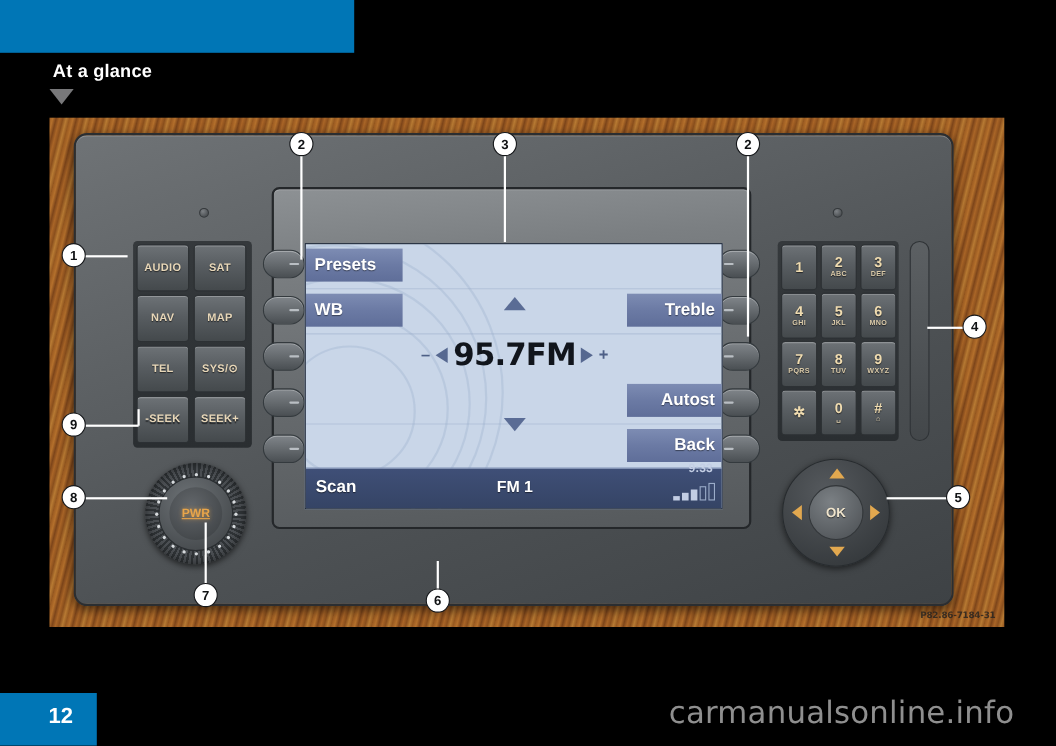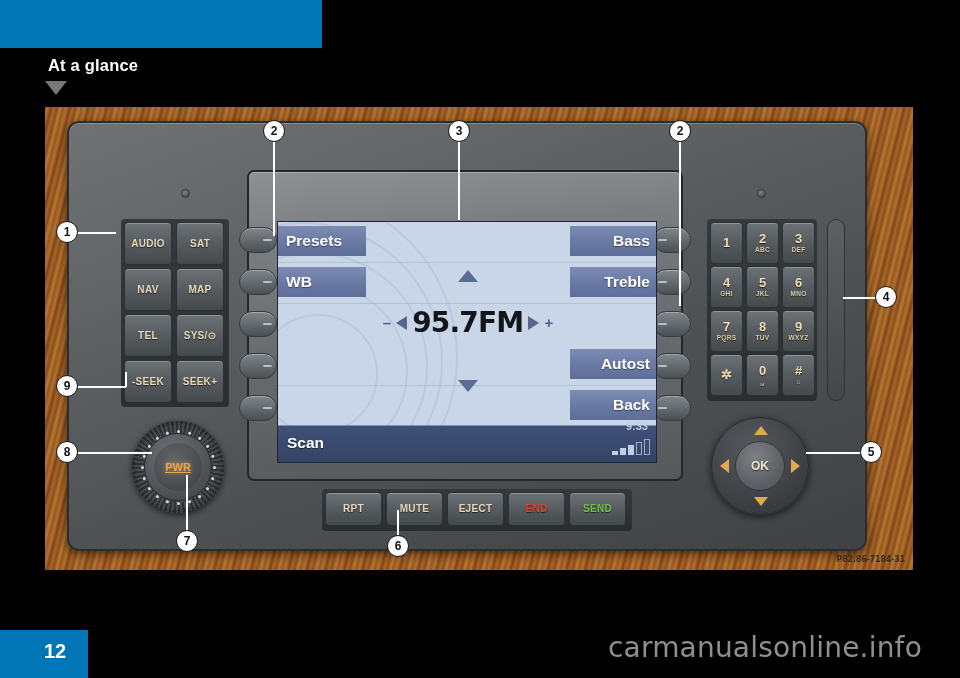--- a/index.html
+++ b/index.html
@@ -379,37 +379,20 @@
             <span class="ksub">␣</span>
           </div>
         <div class="key" style="left:75px;top:135px;width:33px; height:42px;">
             <span class="knum">#</span>
             <span class="ksub">⌂</span>
           </div>
       </div>
 
       <div class="side-trim"></div>
 
-      <div class="keyblock kb-bottom">
-        <div class="key" style="left:3px;  top:3px; width:57px; height:34px;">
-            <span class="klabel">RPT</span>
-          </div>
-        <div class="key" style="left:64px; top:3px; width:57px; height:34px;">
-            <span class="klabel">MUTE</span>
-          </div>
-        <div class="key" style="left:125px;top:3px; width:57px; height:34px;">
-            <span class="klabel">EJECT</span>
-          </div>
-        <div class="key end" style="left:186px;top:3px; width:57px; height:34px;">
-            <span class="klabel">END</span>
-          </div>
-        <div class="key send" style="left:247px;top:3px; width:57px; height:34px;">
-            <span class="klabel">SEND</span>
-          </div>
-      </div>
 
       <div class="knob-wrap">
         <div class="knob-outer"></div>
         <div class="knob-ring"></div>
         <div class="knob-dots">
           <span class="kdot" style="transform:translate(0px,-36px)"></span>
           <span class="kdot" style="transform:rotate(18deg) translate(0px,-36px)"></span>
           <span class="kdot" style="transform:rotate(36deg) translate(0px,-36px)"></span>
           <span class="kdot" style="transform:rotate(54deg) translate(0px,-36px)"></span>
           <span class="kdot" style="transform:rotate(72deg) translate(0px,-36px)"></span>
@@ -461,21 +444,20 @@
             <div class="arc a1"></div>
               <div class="arc a2"></div>
             <div class="arc a3"></div>
               <div class="arc a4"></div>
               <div class="arc a5"></div>
           </div>
 
           <div class="screen-rows">
             <div class="srow" style="top:0px;padding-left:28px;">
               <div class="softkey left">Presets</div>
-              <div class="softkey right">Bass</div>
             </div>
             <div class="srow" style="top:41px;">
               <div class="softkey left">WB</div>
               <div class="softkey right">Treble</div>
             </div>
             <div class="srow" style="top:123px;">
               <div class="softkey right">Autost</div>
             </div>
             <div class="srow" style="top:164px;">
               <div class="softkey right">Back</div>
@@ -488,20 +470,21 @@
           <div class="freq-display">
             <span class="freq-sym">–</span>
             <span class="tri tri-left"></span>
             <span class="freq-text">95.7FM</span>
             <span class="tri tri-right"></span>
             <span class="freq-sym">+</span>
           </div>
 
           <div class="statusbar">
             <span class="status-src">Scan</span>
+            <span class="status-band">FM 1</span>
             <span class="status-clock">9:33</span>
             <span class="signal">
               <i class="bar" style="height:4px"></i>
               <i class="bar" style="height:7px"></i>
               <i class="bar" style="height:10px"></i>
               <i class="bar e" style="height:13px"></i>
               <i class="bar e" style="height:16px"></i>
             </span>
           </div>
 

